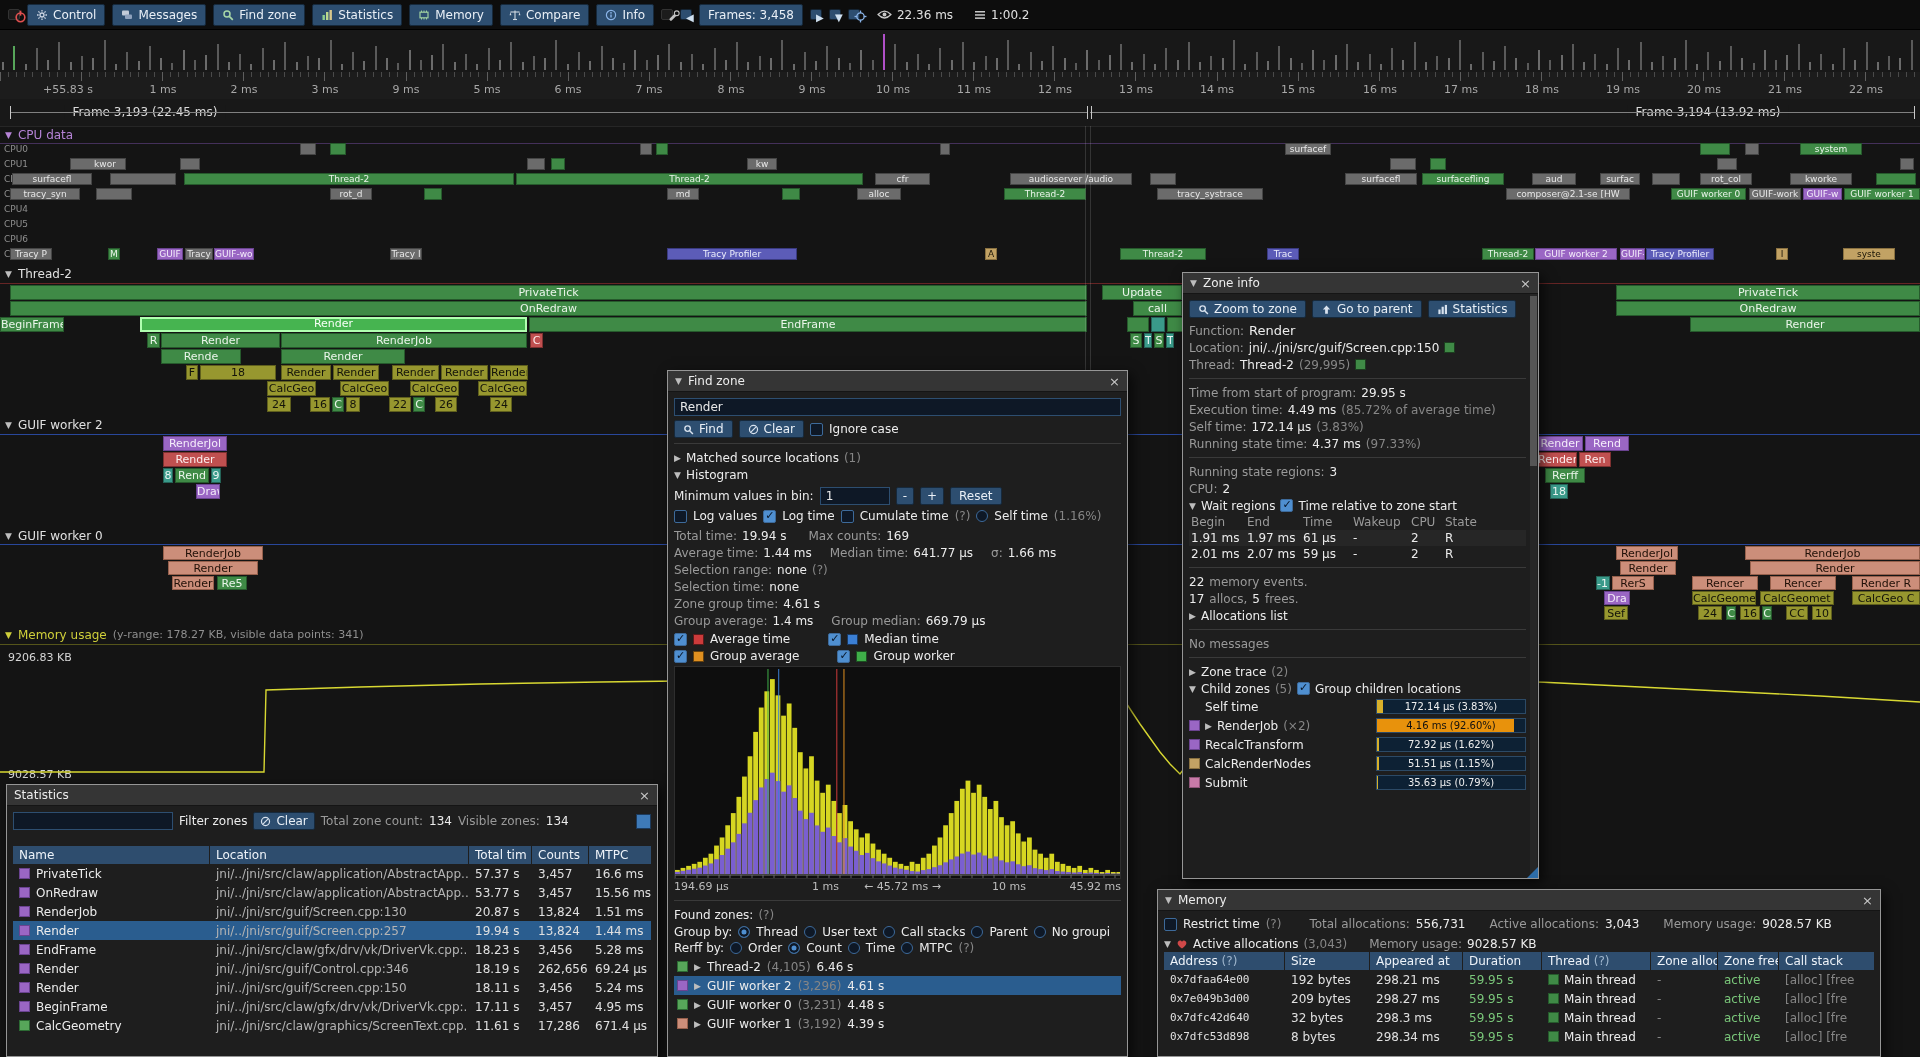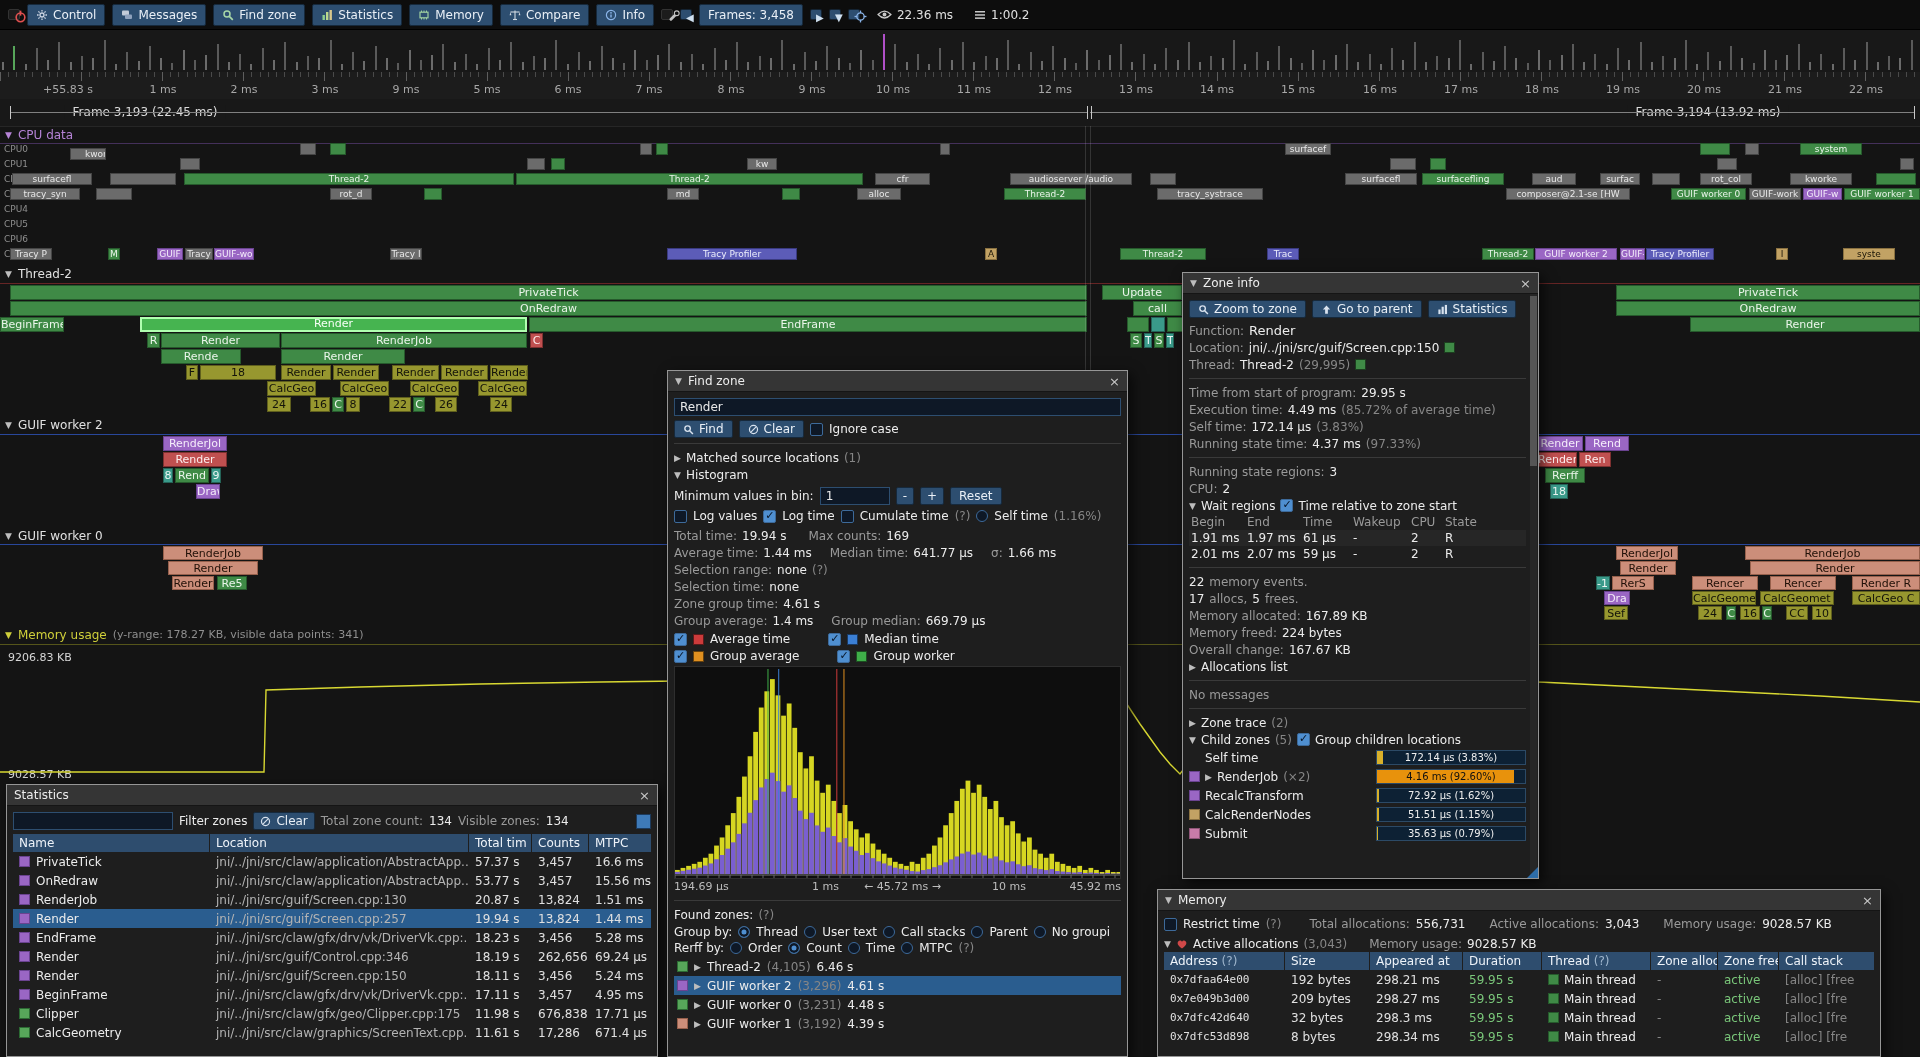--- a/index.html
+++ b/index.html
@@ -57,21 +57,21 @@
   .lbl{color:#9a9a9a}.val{color:#ececec}.dim{color:#868686}.grn{color:#7ac77a}
   .sep{height:1px;background:#3a3a3a;margin:5px 0}
   .sq{width:11px;height:11px;border:1px solid rgba(0,0,0,.55);display:inline-block;flex:none;box-sizing:border-box}
   .chk{width:13px;height:13px;background:#0e1826;border:1px solid #3d6a9a;box-sizing:border-box;flex:none;position:relative;border-radius:2px}
   .chk.on{background:#4f8fd0}
   .chk.on::after{content:"✓";position:absolute;left:1px;top:-2px;font-size:11px;color:#071425;font-weight:bold}
   .rad{width:12px;height:12px;border-radius:50%;background:#0e1826;border:1px solid #3d6a9a;box-sizing:border-box;flex:none}
   .rad.on{background:#4f8fd0;box-shadow:inset 0 0 0 2.5px #0e1826}
   
   .thead,.trow{display:grid;grid-template-columns:196px 258px 62px 56px 1fr;column-gap:1px;align-items:center}
-  .thead{margin-top:4px}
+  .thead{margin-top:16px}
   .hcell{background:#2e4d6e;padding:2px 6px;color:#eef3f9;font-size:12px;overflow:hidden;white-space:nowrap}
   .trow{height:19px}
   .trow.sel{background:#2a5d8f}
   .tcell{padding:0 6px;overflow:hidden;white-space:nowrap}
   .loc{color:#b4b4b4}
   .mhead,.mrow{display:grid;grid-template-columns:120px 84px 92px 78px 108px 66px 60px 1fr;column-gap:1px;align-items:center}
   .mrow{height:19px}
   .mono{font-family:"DejaVu Sans Mono","Liberation Mono",monospace;font-size:11px}
   .wgrid{display:grid;grid-template-columns:56px 56px 50px 58px 34px 1fr;font-size:12px;align-items:center}
   .wgrid>span{padding:1px 2px}
@@ -691,21 +691,21 @@
       <div class="zone small" style="left: 300px; top: 143px; width: 16px; height: 12px; background: rgb(107, 107, 107); border-color: rgb(69, 69, 69); color: rgb(232, 232, 232);"></div>
       <div class="zone small" style="left: 330px; top: 143px; width: 16px; height: 12px; background: rgb(63, 138, 70); border-color: rgb(38, 90, 44); color: rgb(234, 245, 234);"></div>
       <div class="zone small" style="left: 640px; top: 143px; width: 12px; height: 12px; background: rgb(107, 107, 107); border-color: rgb(69, 69, 69); color: rgb(232, 232, 232);"></div>
       <div class="zone small" style="left: 656px; top: 143px; width: 12px; height: 12px; background: rgb(63, 138, 70); border-color: rgb(38, 90, 44); color: rgb(234, 245, 234);"></div>
       <div class="zone small" style="left: 940px; top: 143px; width: 10px; height: 12px; background: rgb(107, 107, 107); border-color: rgb(69, 69, 69); color: rgb(232, 232, 232);"></div>
       <div class="zone small" style="left: 1285px; top: 143px; width: 46px; height: 12px; background: rgb(107, 107, 107); border-color: rgb(69, 69, 69); color: rgb(232, 232, 232);">surfacef</div>
       <div class="zone small" style="left: 1700px; top: 143px; width: 30px; height: 12px; background: rgb(63, 138, 70); border-color: rgb(38, 90, 44); color: rgb(234, 245, 234);"></div>
       <div class="zone small" style="left: 1745px; top: 143px; width: 14px; height: 12px; background: rgb(107, 107, 107); border-color: rgb(69, 69, 69); color: rgb(232, 232, 232);"></div>
       <div class="zone small" style="left: 1800px; top: 143px; width: 62px; height: 12px; background: rgb(63, 138, 70); border-color: rgb(38, 90, 44); color: rgb(234, 245, 234);">system</div>
       <div class="cpulab" style="top: 158px;">CPU1</div>
-      <div class="zone small" style="left: 70px; top: 148px; width: 36px; height: 12px; background: rgb(107, 107, 107); border-color: rgb(69, 69, 69); color: rgb(232, 232, 232); padding-left: 14px;">kwor</div>
+      <div class="zone small" style="left: 70px; top: 158px; width: 56px; height: 12px; background: rgb(107, 107, 107); border-color: rgb(69, 69, 69); color: rgb(232, 232, 232); padding-left: 14px;">kwor</div>
       <div class="zone small" style="left: 180px; top: 158px; width: 20px; height: 12px; background: rgb(107, 107, 107); border-color: rgb(69, 69, 69); color: rgb(232, 232, 232);"></div>
       <div class="zone small" style="left: 527px; top: 158px; width: 18px; height: 12px; background: rgb(107, 107, 107); border-color: rgb(69, 69, 69); color: rgb(232, 232, 232);"></div>
       <div class="zone small" style="left: 551px; top: 158px; width: 14px; height: 12px; background: rgb(63, 138, 70); border-color: rgb(38, 90, 44); color: rgb(234, 245, 234);"></div>
       <div class="zone small" style="left: 747px; top: 158px; width: 30px; height: 12px; background: rgb(107, 107, 107); border-color: rgb(69, 69, 69); color: rgb(232, 232, 232);">kw</div>
       <div class="zone small" style="left: 1390px; top: 158px; width: 26px; height: 12px; background: rgb(107, 107, 107); border-color: rgb(69, 69, 69); color: rgb(232, 232, 232);"></div>
       <div class="zone small" style="left: 1430px; top: 158px; width: 16px; height: 12px; background: rgb(63, 138, 70); border-color: rgb(38, 90, 44); color: rgb(234, 245, 234);"></div>
       <div class="zone small" style="left: 1717px; top: 158px; width: 20px; height: 12px; background: rgb(107, 107, 107); border-color: rgb(69, 69, 69); color: rgb(232, 232, 232);"></div>
       <div class="zone small" style="left: 1900px; top: 158px; width: 14px; height: 12px; background: rgb(107, 107, 107); border-color: rgb(69, 69, 69); color: rgb(232, 232, 232);"></div>
       <div class="cpulab" style="top: 173px;">CPU2</div>
       <div class="zone small" style="left: 12px; top: 173px; width: 80px; height: 12px; background: rgb(107, 107, 107); border-color: rgb(69, 69, 69); color: rgb(232, 232, 232);">surfacefl</div>
@@ -945,30 +945,20 @@
           </div>
           <div class="trow">
             <div class="tcell" style="display: flex; align-items: center; gap: 6px;">
               <span class="sq" style="background: rgb(154, 102, 196); border-color: rgb(106, 67, 144);"></span>
               <span class="val">BeginFrame</span>
             </div>
             <div class="tcell loc">jni/../jni/src/claw/gfx/drv/vk/DriverVk.cpp:..</div>
             <div class="tcell">17.11 s</div>
             <div class="tcell">3,457</div>
             <div class="tcell">4.95 ms</div>
-          </div>
-          <div class="trow">
-            <div class="tcell" style="display: flex; align-items: center; gap: 6px;">
-              <span class="sq" style="background: rgb(87, 166, 90); border-color: rgb(44, 106, 51);"></span>
-              <span class="val">Clipper</span>
-            </div>
-            <div class="tcell loc">jni/../jni/src/claw/gfx/geo/Clipper.cpp:175</div>
-            <div class="tcell">11.98 s</div>
-            <div class="tcell">676,838</div>
-            <div class="tcell">17.71 µs</div>
           </div>
           <div class="trow">
             <div class="tcell" style="display: flex; align-items: center; gap: 6px;">
               <span class="sq" style="background: rgb(87, 166, 90); border-color: rgb(44, 106, 51);"></span>
               <span class="val">CalcGeometry</span>
             </div>
             <div class="tcell loc">jni/../jni/src/claw/graphics/ScreenText.cpp..</div>
             <div class="tcell">11.61 s</div>
             <div class="tcell">17,286</div>
             <div class="tcell">671.4 µs</div>
@@ -1495,34 +1485,20 @@
       <div class="kv">
           <span class="val">22</span>
           <span class="lbl">memory events.</span>
         </div>
       <div class="kv">
           <span class="val">17</span>
           <span class="lbl">allocs,</span>
           <span class="val">5</span>
           <span class="lbl">frees.</span>
         </div>
-      <div id="zi-rows3">
-          <div class="kv">
-            <span class="lbl">Memory allocated:</span>
-            <span class="val">167.89 KB</span>
-          </div>
-          <div class="kv">
-            <span class="lbl">Memory freed:</span>
-            <span class="val">224 bytes</span>
-          </div>
-          <div class="kv">
-            <span class="lbl">Overall change:</span>
-            <span class="val">167.67 KB</span>
-          </div>
-        </div>
       <div class="kv">
           <span class="tri">▶</span>
           <span class="val">Allocations list</span>
         </div>
       <div class="sep"></div>
       <div class="kv">
           <span class="lbl">No messages</span>
         </div>
       <div class="sep"></div>
       <div class="kv">

